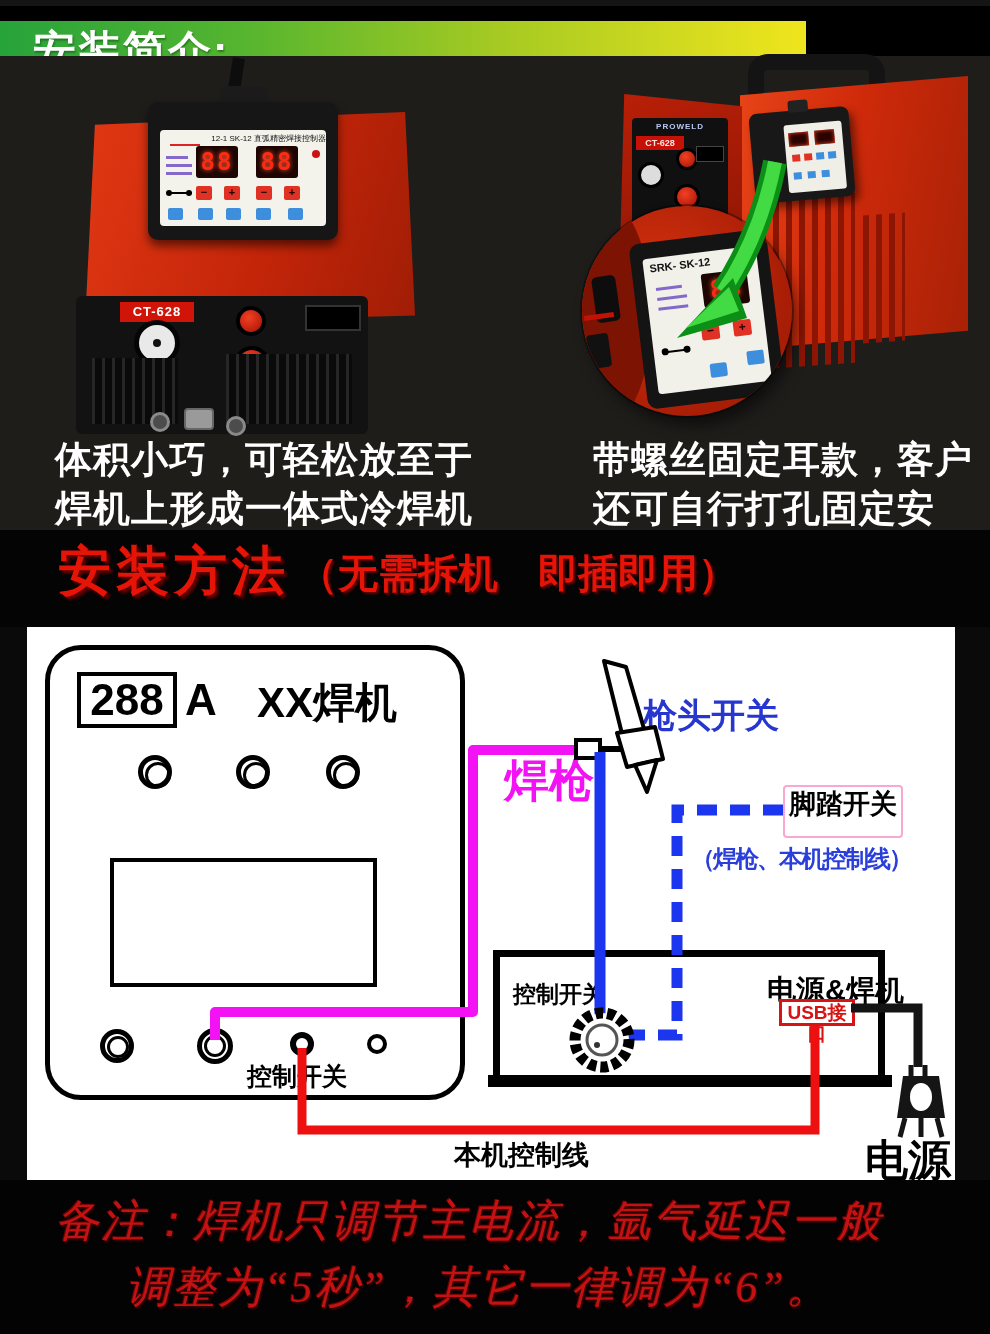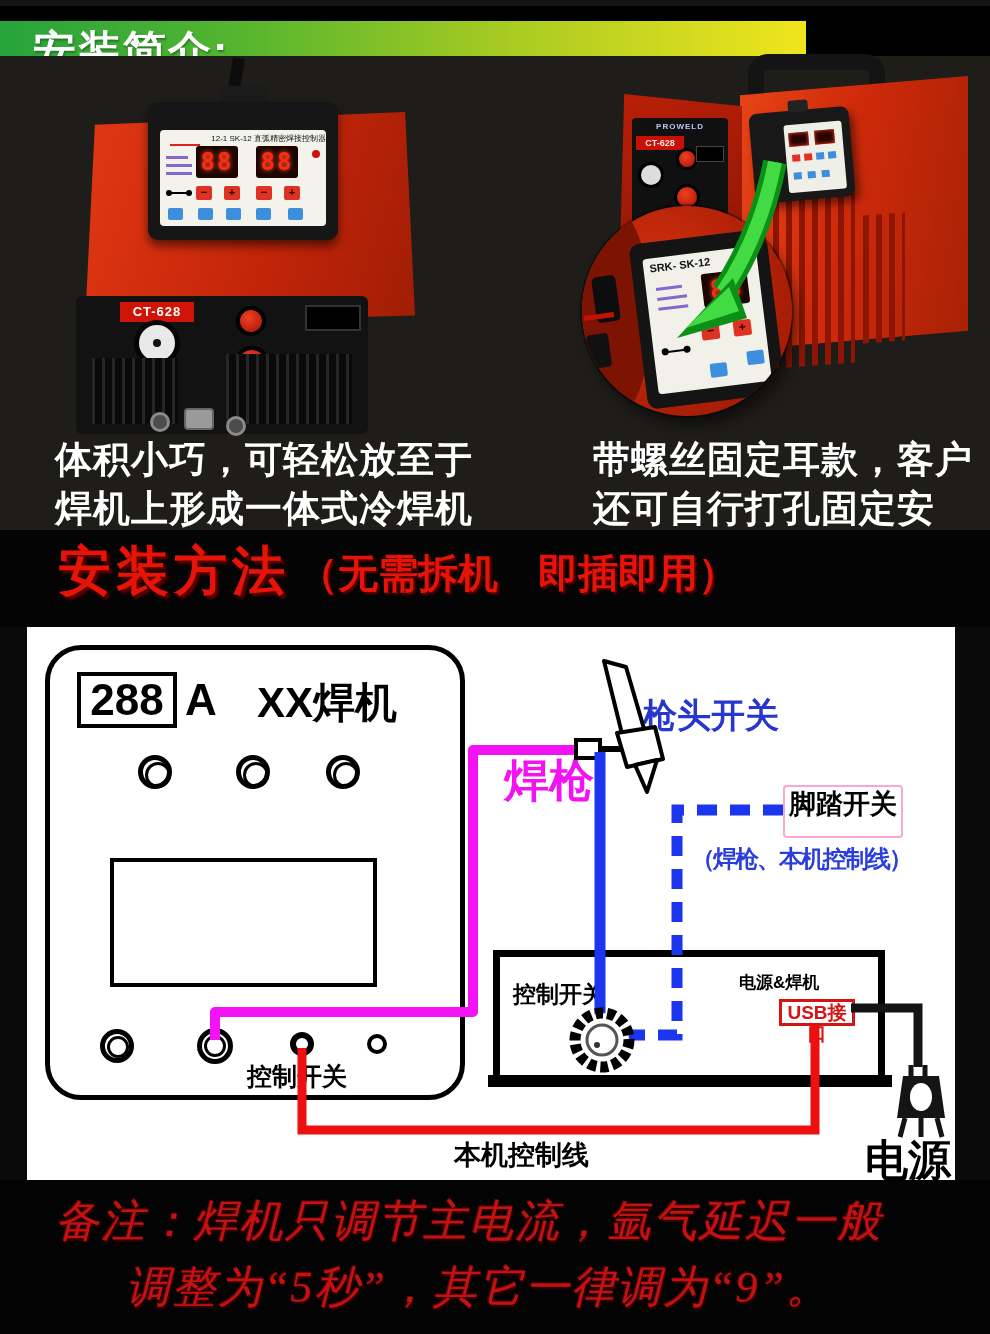--- a/index.html
+++ b/index.html
@@ -155,21 +155,21 @@
   .lbl-ctrl-switch-welder { left:220px; top:433px; font-size:25px; }
   .lbl-gun-switch { left:616px; top:66px; font-size:34px; color:#2636cf; }
   .lbl-gun { left:477px; top:124px; font-size:45px; color:#f312f3; }
   .foot-box { left:756px; top:158px; width:120px; height:53px; border:2px solid #f9a8d4; border-radius:4px;
               background:#fff; font-size:27px; font-weight:bold; text-align:center; line-height:34px; }
   .lbl-choose { left:664px; top:216px; font-size:24px; color:#2a3fd9; letter-spacing:-2px; }
   .lbl-ctrl-side { left:668px; top:274px; font-size:34px; }
   .controller-box { left:466px; top:323px; width:392px; height:133px; border:7px solid #000; background:#fff; }
   .controller-base { left:461px; top:448px; width:404px; height:12px; background:#000; }
   .lbl-ctrl-switch2 { left:486px; top:352px; font-size:23px; }
-  .lbl-power-welder { left:712px; top:344px; font-size:17px; }
+  .lbl-power-welder { left:740px; top:344px; font-size:29px; }
   .usb-box { left:752px; top:372px; width:76px; height:27px; border:3px solid #d71414; color:#d71414;
              font-size:19px; font-weight:bold; text-align:center; line-height:21px; background:#fff; }
   .lbl-control-line { left:396px; top:510px; font-size:27px;margin-left:31px; }
   .lbl-power { left:838px; top:505px; font-size:43px; }
   .wires { left:0; top:0; width:928px; height:553px; pointer-events:none; }
 
   
   .note-band { left:0; top:1180px; width:990px; height:154px; background:#030303; }
   .note-line { position:absolute; font-family:"Liberation Serif",serif; font-style:italic; font-weight:normal;
                color:#c41212; font-size:44px; letter-spacing:2px; white-space:nowrap;
@@ -359,16 +359,16 @@
         <path d="M884 438 V450 M898 438 V450" stroke="#141414" stroke-width="5"></path>
         <polygon points="876,449 912,449 918,491 870,491" fill="#151515"></polygon>
         <ellipse cx="894" cy="470" rx="11" ry="14" fill="#fff"></ellipse>
         <path d="M878 491 L873 510 M894 491 V510 M910 491 L915 510" stroke="#151515" stroke-width="5"></path>
       </svg>
     </div>
   </div>
 
   <div class="abs note-band">
     <div class="note-line note1">备注：焊机只调节主电流，氩气延迟一般</div>
-    <div class="note-line note2">调整为“5秒”，其它一律调为“9”。</div>
+    <div class="note-line note2">调整为“5秒”，其它一律调为“6”。</div>
   </div>
 
 </div>
 
 </body></html>

